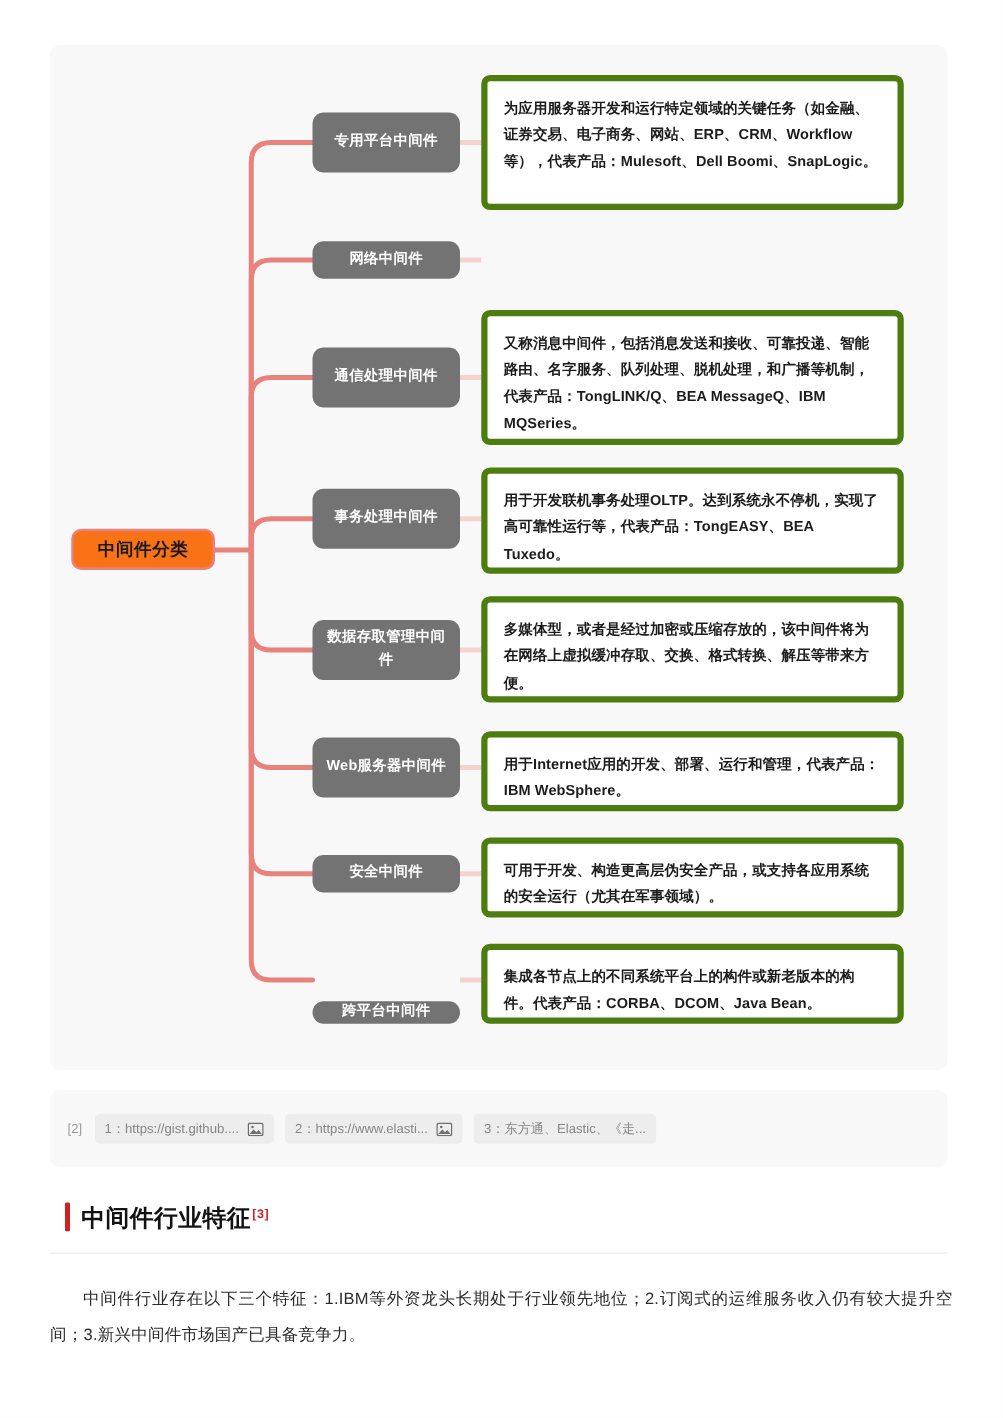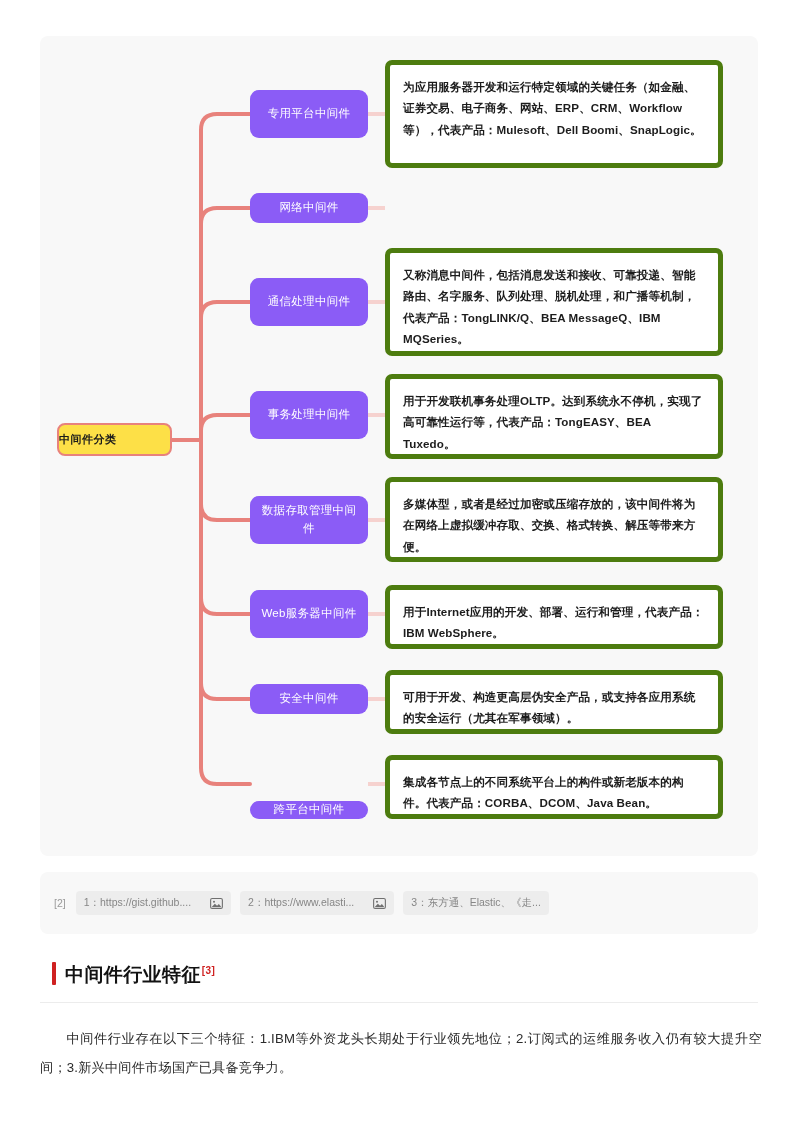--- a/index.html
+++ b/index.html
@@ -32,43 +32,43 @@
   }
 
   
   .root-node {
     position: absolute;
     left: 17px;
     top: 387px;
     width: 115px;
     height: 33px;
     border: 2px solid #e8827c;
-    background: #fde047;
+    background: #f97316;
     border-radius: 8px;
     display: flex;
     align-items: center;
-    justify-content: flex-start;
-    font-size: 11px;
+    justify-content: center;
+    font-size: 14px;
     font-weight: bold;
     color: #1a1a1a;
     letter-spacing: 0.5px;
   }
 
   
   .branch-node {
     position: absolute;
-    background: #8b5cf6;
+    background: #737373;
     border-radius: 9px;
     display: flex;
     align-items: center;
     justify-content: center;
     text-align: center;
     color: #ffffff;
     font-size: 11.5px;
-    font-weight: normal;
+    font-weight: bold;
     line-height: 1.55;
     padding: 4px 6px;
     letter-spacing: 0.3px;
   }
 
   
   .detail-box {
     position: absolute;
     background: #ffffff;
     border: 5px solid #4d7c0f;
@@ -102,21 +102,21 @@
     margin-right: 1px;
   }
 
   .cite-chip {
     background: #ededed;
     border-radius: 4px;
     height: 24px;
     display: flex;
     align-items: center;
     padding: 0 8px;
-    gap: 19px;
+    gap: 7px;
     font-size: 10.5px;
     color: #868686;
     white-space: nowrap;
   }
 
   .chip-icon {
     width: 13px;
     height: 11px;
     flex: 0 0 auto;
     display: block;

